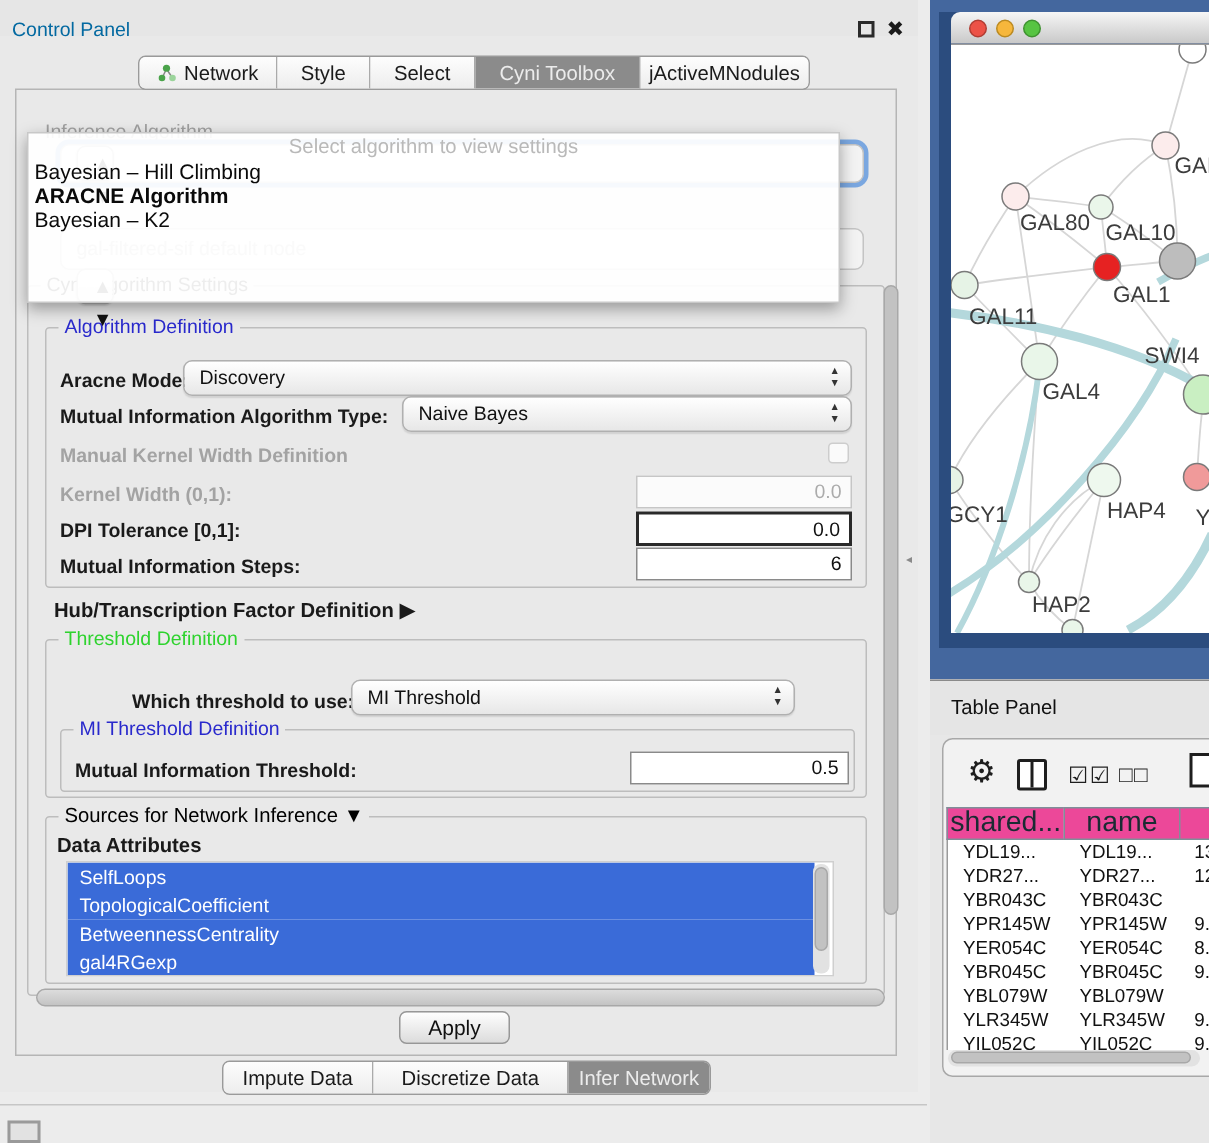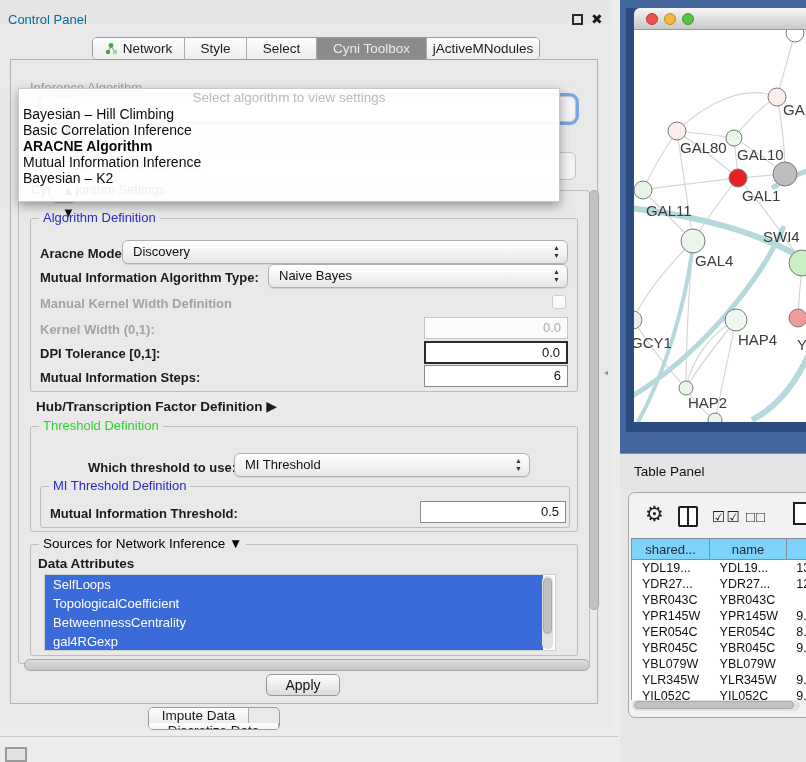--- a/index.html
+++ b/index.html
@@ -16,21 +16,21 @@
 
   .tab-content { left:10px; top:59px; width:588px; height:645px; border:1px solid #b5b5b5; background:#e9e9e9; }
 
   
   .tabs { left:92px; top:37px; height:23px; display:flex; border:1px solid #9a9a9a; border-radius:5px; overflow:hidden; background:#f6f6f6; z-index:5; }
   .tab { height:100%; display:flex; align-items:center; justify-content:center; gap:5px;
          font-size:13.5px; color:#1a1a1a; background:linear-gradient(#fdfdfd,#ededed); border-right:1px solid #aaa; }
   .tab:last-child { border-right:none; }
   .tab.active { background:#8b8b8b; color:#ececec; }
 
-  .bottom-tabs { left:148px; top:707px; height:23px; display:flex; border:1px solid #9a9a9a; border-radius:5px; overflow:hidden; z-index:5;flex-direction:column; }
+  .bottom-tabs { left:148px; top:707px; height:23px; display:flex; border:1px solid #9a9a9a; border-radius:5px; overflow:hidden; z-index:5; }
 
   
   .ghost-label { left:30px; top:80px; font-size:13px; color:#9f9f9f; z-index:1; }
   .ghost-combo { border:1px solid #c4c4c4; border-radius:6px; background:#f3f3f3; color:#b2b2b2;
                  font-size:13px; line-height:26px; padding-left:10px; z-index:1; }
   .ghost-combo.focused { box-shadow:0 0 0 3px #7aa7e0; }
   .popup { left:18px; top:56px; width:542px; height:114px; background:rgba(255,255,255,0.93);
            border:1px solid #c8c8c8; box-shadow:0 4px 10px rgba(0,0,0,0.35); z-index:10;margin-top:32px; }
   .popup-placeholder { height:17px; text-align:center; color:#b9b9b9; font-size:13.5px; line-height:17px; }
   .popup-item { height:16px; line-height:16px; font-size:14px; color:#0a0a0a; padding-left:4px; white-space:nowrap; }
@@ -83,21 +83,21 @@
   .tp-title { left:634px; top:464px; font-size:13.5px; color:#111; }
   .tp-card { left:628px; top:492px; width:190px; height:226px; background:#f2f2f2; border:1px solid #a8a8a8; border-radius:7px 0 0 7px; }
   .gear-icon { left:645px; top:502px; font-size:21px; color:#1e1e1e; }
   .cols-icon { left:678px; top:506px; width:20px; height:21px; border:2px solid #1e1e1e; border-radius:2px; background:#fff; }
   .cols-icon::after { content:""; position:absolute; left:7px; top:0; width:2px; height:17px; background:#1e1e1e; }
   .check-pair { font-size:15px; color:#1e1e1e; letter-spacing:1px; }
   .doc-icon { left:793px; top:502px; width:20px; height:23px; border:2px solid #1e1e1e; background:#fff; }
 
   .tbl { left:631px; top:538px; width:200px; }
   .tbl-header { display:flex; height:22px; }
-  .th { background:#7dd3fc; border:1px solid #7f8f99; border-right:none; font-size:13px; color:#1b2b33;
+  .th { background:#ec4899; border:1px solid #7f8f99; border-right:none; font-size:19px; color:#1b2b33;
         display:flex; align-items:center; justify-content:center; }
   .tbl-row { display:flex; height:16px; background:#fff; }
   .td { font-size:12.5px; color:#111; line-height:16px; padding-left:10px; overflow:hidden; white-space:nowrap; }
 
   text.nlabel { font-size:15px; fill:#3c3c3c; font-family:"Liberation Sans",sans-serif; }
 </style>
 </head>
 <body>
 
 <div class="abs control-panel"></div>
@@ -138,23 +138,21 @@
 </div>
 <div class="abs ghost-combo" style="left:40px;top:152px;width:536px;height:28px;">
   <span>gal-filtered-sif default node</span>
   <div class="combo arrows" style="position:absolute;">▲<br>▼</div>
 </div>
 
 <div class="abs popup">
   <div class="popup-placeholder">Select algorithm to view settings</div>
   <div id="popup-items">
       <div class="popup-item">Bayesian – Hill Climbing</div>
-      <div class="popup-item">Basic Correlation Inference</div>
       <div class="popup-item hl">ARACNE Algorithm</div>
-      <div class="popup-item">Mutual Information Inference</div>
       <div class="popup-item">Bayesian – K2</div>
     </div>
 </div>
 
 <div class="abs group" style="left:18px;top:190px;width:572px;height:474px;">
   <span class="gtitle">Cyni Algorithm Settings</span>
 </div>
 
 <div class="abs group" style="left:30px;top:218px;width:548px;height:174px;">
   <span class="gtitle blue">Algorithm Definition</span>

